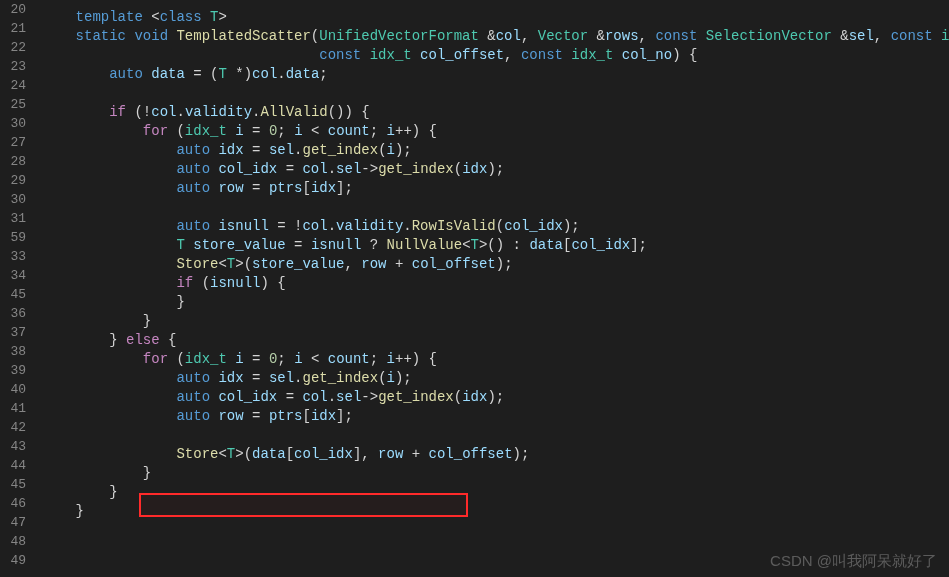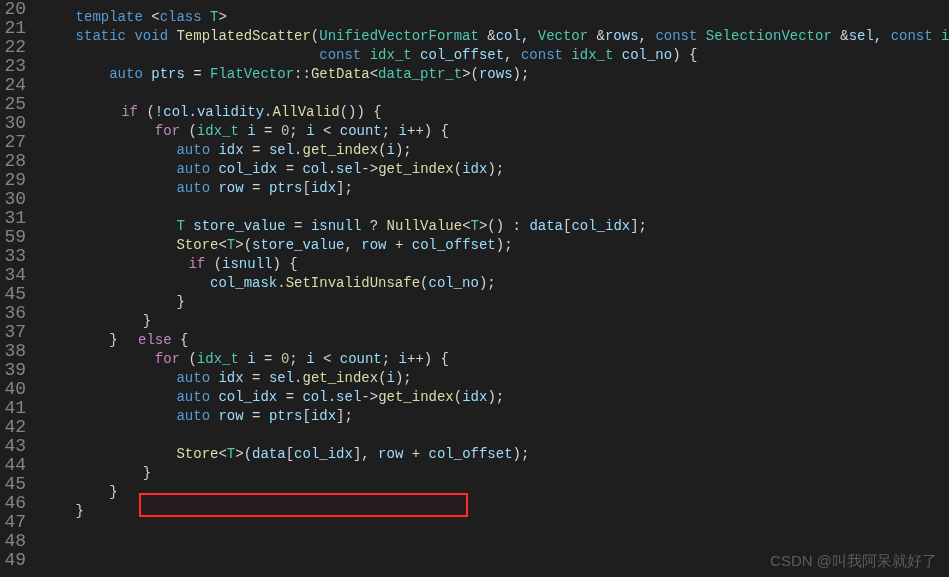--- a/index.html
+++ b/index.html
@@ -1,25 +1,25 @@
 <!DOCTYPE html>
 <html><head>
 <meta charset="utf-8">
 <style>
   html,body{margin:0;padding:0;background:#1e1e1e;color:#d4d4d4;font-family:Consolas,"Courier New",monospace;font-size:14px;}
   .editor{width:949px;height:577px;position:relative;overflow:hidden;background:#1e1e1e;}
   .gutter{position:absolute;left:0;top:0;width:40px;height:100%;text-align:right;color:#858585;user-select:none;}
-  .gutter div{height:19px;line-height:19px;padding-right:14px;box-sizing:border-box;font-size:18px;}
+  .gutter div{height:19px;line-height:19px;padding-right:14px;box-sizing:border-box;font-size:13px;}
   .code{position:absolute;left:42px;top:8px;right:0;height:100%;}
   .line{height:19px;line-height:19px;white-space:pre;position:relative;}
   .hl{position:absolute;border:2px solid #ff2a2a;background:rgba(255,0,0,0.03);pointer-events:none;}
   .watermark{position:absolute;right:12px;bottom:6px;color:rgba(220,220,220,0.32);font-family:Arial,sans-serif;font-size:15px;pointer-events:none;margin-left:32px;}
   
   .kw{color:#569cd6;}      
-  .cf{color:#c586c0;margin-left:12px;}      
+  .cf{color:#c586c0;}      
   .ty{color:#4ec9b0;}      
   .fn{color:#dcdcaa;}      
   .id{color:#9cdcfe;margin-top:40px;}      
   .nm{color:#b5cea8;}      
   .pn{color:#d4d4d4;}
 </style>
 </head>
 <body>
 
 <div class="editor">
@@ -52,32 +52,32 @@
       <div>45</div>
       <div>46</div>
       <div>47</div>
       <div>48</div>
       <div>49</div>
     </div>
   <div class="code" id="code">
       <div class="line">    <span class="kw">template </span><span class="pn">&lt;</span><span class="kw">class</span><span class="pn"> </span><span class="ty">T</span><span class="pn">&gt;</span></div>
       <div class="line">    <span class="kw">static </span><span class="kw">void </span><span class="fn">TemplatedScatter</span><span class="pn">(</span><span class="ty">UnifiedVectorFormat </span><span class="pn">&amp;</span><span class="id">col</span><span class="pn">, </span><span class="ty">Vector </span><span class="pn">&amp;</span><span class="id">rows</span><span class="pn">, </span><span class="kw">const </span><span class="ty">SelectionVector </span><span class="pn">&amp;</span><span class="id">sel</span><span class="pn">, </span><span class="kw">const </span><span class="ty">idx_t </span></div>
       <div class="line">    <span class="pn">                             </span><span class="kw">const </span><span class="ty">idx_t </span><span class="id">col_offset</span><span class="pn">, </span><span class="kw">const </span><span class="ty">idx_t </span><span class="id">col_no</span><span class="pn">) {</span></div>
-      <div class="line">        <span class="kw">auto </span><span class="id">ptrs</span><span class="pn"> = </span><span class="ty">FlatVector</span><span class="pn">::</span><span class="fn">GetData</span><span class="pn">&lt;</span><span class="ty">data_ptr_t</span><span class="pn">&gt;(</span><span class="id">rows</span><span class="pn">);</span></div>
+      <div class="line">        <span class="kw">auto </span><span class="id">data</span><span class="pn"> = (</span><span class="ty">T </span><span class="pn">*)</span><span class="id">col</span><span class="pn">.</span><span class="id">data</span><span class="pn">;</span></div>
       <div class="line"></div>
       <div class="line">        <span class="cf">if</span><span class="pn"> (!</span><span class="id">col</span><span class="pn">.</span><span class="id">validity</span><span class="pn">.</span><span class="fn">AllValid</span><span class="pn">()) {</span></div>
       <div class="line">            <span class="cf">for</span><span class="pn"> (</span><span class="ty">idx_t </span><span class="id">i</span><span class="pn"> = </span><span class="nm">0</span><span class="pn">; </span><span class="id">i</span><span class="pn"> &lt; </span><span class="id">count</span><span class="pn">; </span><span class="id">i</span><span class="pn">++) {</span></div>
       <div class="line">                <span class="kw">auto </span><span class="id">idx</span><span class="pn"> = </span><span class="id">sel</span><span class="pn">.</span><span class="fn">get_index</span><span class="pn">(</span><span class="id">i</span><span class="pn">);</span></div>
       <div class="line">                <span class="kw">auto </span><span class="id">col_idx</span><span class="pn"> = </span><span class="id">col</span><span class="pn">.</span><span class="id">sel</span><span class="pn">-&gt;</span><span class="fn">get_index</span><span class="pn">(</span><span class="id">idx</span><span class="pn">);</span></div>
       <div class="line">                <span class="kw">auto </span><span class="id">row</span><span class="pn"> = </span><span class="id">ptrs</span><span class="pn">[</span><span class="id">idx</span><span class="pn">];</span></div>
       <div class="line"></div>
+      <div class="line">                <span class="kw">auto </span><span class="id">isnull</span><span class="pn"> = !</span><span class="id">col</span><span class="pn">.</span><span class="id">validity</span><span class="pn">.</span><span class="fn">RowIsValid</span><span class="pn">(</span><span class="id">col_idx</span><span class="pn">);</span></div>
       <div class="line">                <span class="ty">T </span><span class="id">store_value</span><span class="pn"> = </span><span class="id">isnull</span><span class="pn"> ? </span><span class="fn">NullValue</span><span class="pn">&lt;</span><span class="ty">T</span><span class="pn">&gt;() : </span><span class="id">data</span><span class="pn">[</span><span class="id">col_idx</span><span class="pn">];</span></div>
       <div class="line">                <span class="fn">Store</span><span class="pn">&lt;</span><span class="ty">T</span><span class="pn">&gt;(</span><span class="id">store_value</span><span class="pn">, </span><span class="id">row</span><span class="pn"> + </span><span class="id">col_offset</span><span class="pn">);</span></div>
       <div class="line">                <span class="cf">if</span><span class="pn"> (</span><span class="id">isnull</span><span class="pn">) {</span></div>
-      <div class="line">                    <span class="id">col_mask</span><span class="pn">.</span><span class="fn">SetInvalidUnsafe</span><span class="pn">(</span><span class="id">col_no</span><span class="pn">);</span></div>
       <div class="line">                <span class="pn">}</span></div>
       <div class="line">            <span class="pn">}</span></div>
       <div class="line">        <span class="pn">} </span><span class="cf">else</span><span class="pn"> {</span></div>
       <div class="line">            <span class="cf">for</span><span class="pn"> (</span><span class="ty">idx_t </span><span class="id">i</span><span class="pn"> = </span><span class="nm">0</span><span class="pn">; </span><span class="id">i</span><span class="pn"> &lt; </span><span class="id">count</span><span class="pn">; </span><span class="id">i</span><span class="pn">++) {</span></div>
       <div class="line">                <span class="kw">auto </span><span class="id">idx</span><span class="pn"> = </span><span class="id">sel</span><span class="pn">.</span><span class="fn">get_index</span><span class="pn">(</span><span class="id">i</span><span class="pn">);</span></div>
       <div class="line">                <span class="kw">auto </span><span class="id">col_idx</span><span class="pn"> = </span><span class="id">col</span><span class="pn">.</span><span class="id">sel</span><span class="pn">-&gt;</span><span class="fn">get_index</span><span class="pn">(</span><span class="id">idx</span><span class="pn">);</span></div>
       <div class="line">                <span class="kw">auto </span><span class="id">row</span><span class="pn"> = </span><span class="id">ptrs</span><span class="pn">[</span><span class="id">idx</span><span class="pn">];</span></div>
       <div class="line"></div>
       <div class="line">                <span class="fn">Store</span><span class="pn">&lt;</span><span class="ty">T</span><span class="pn">&gt;(</span><span class="id">data</span><span class="pn">[</span><span class="id">col_idx</span><span class="pn">], </span><span class="id">row</span><span class="pn"> + </span><span class="id">col_offset</span><span class="pn">);</span></div>
       <div class="line">            <span class="pn">}</span></div>

